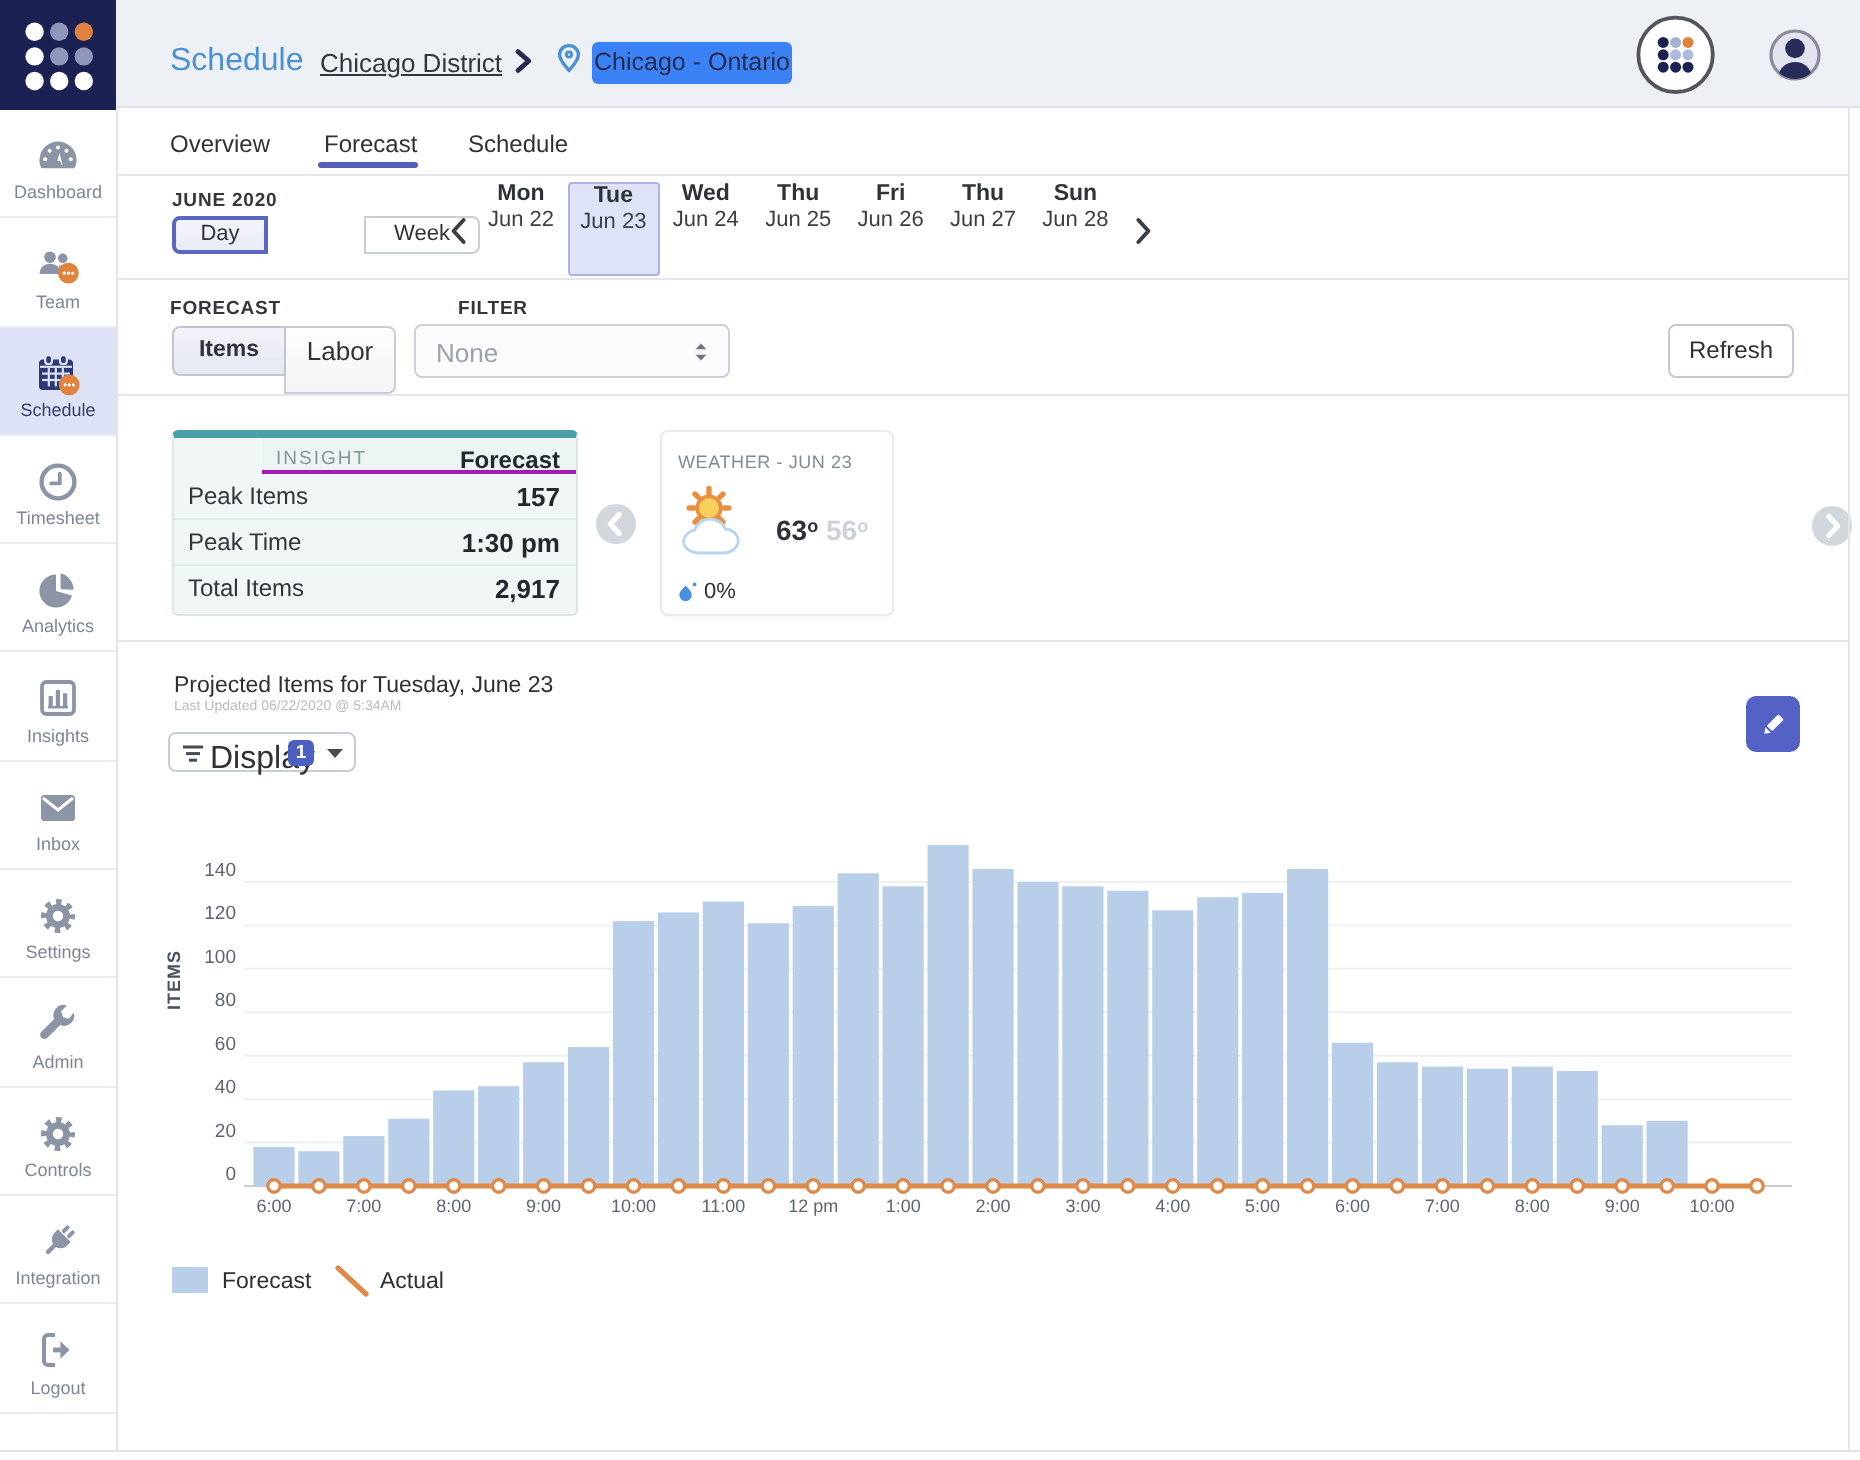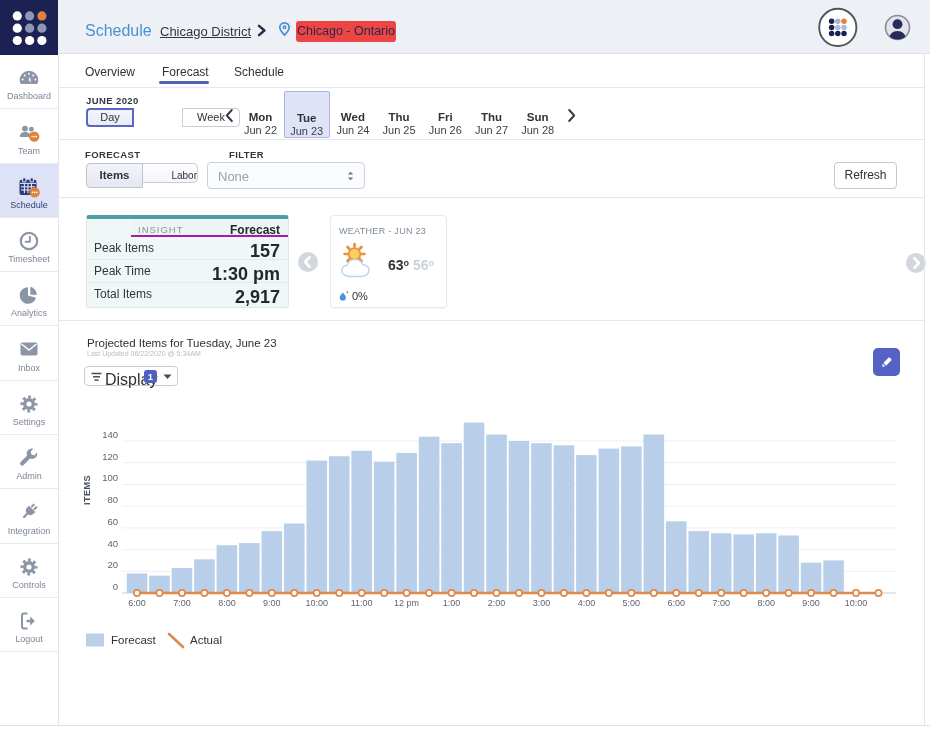--- a/index.html
+++ b/index.html
@@ -5,21 +5,21 @@
 * { margin:0; padding:0; box-sizing:border-box; }
 html,body { width:930px; height:730px; background:#fff; font-family:"Liberation Sans", sans-serif; overflow:hidden; }
 .abs { position:absolute; }
 #page { position:relative; width:930px; height:730px; background:#fff; }
 
 
 #header { position:absolute; left:0; top:0; width:930px; height:54px; background:#edf1f5; border-bottom:1px solid #dfe3e9; }
 #logo { position:absolute; left:0; top:0; width:58px; height:55px; background:#1b2153; }
 #hdr-title { position:absolute; left:85px; top:22px; font-size:16px; color:#4a90d5; font-weight:500; letter-spacing:0; }
 #hdr-district { position:absolute; left:160px; top:24px; font-size:13px; color:#33373d; font-weight:500; text-decoration:underline; }
-#hdr-chip { position:absolute; left:296px; top:21px; width:100px; height:21px; background:#ef4444; border-radius:3px; font-size:12.5px; color:#262b4e; font-weight:500; text-align:center; line-height:21px; white-space:nowrap; }
+#hdr-chip { position:absolute; left:296px; top:21px; width:100px; height:21px; background:#3b82f6; border-radius:3px; font-size:12.5px; color:#262b4e; font-weight:500; text-align:center; line-height:21px; white-space:nowrap; }
 
 
 #sidebar { position:absolute; left:0; top:55px; width:59px; height:671px; background:#fff; border-right:1px solid #e2e5ec; }
 .sb-item { position:relative; width:58px; height:54.3px; border-bottom:1px solid #e9ebf1; }
 .sb-item .ic { position:absolute; left:0; right:0; top:11px; text-align:center; }
 .sb-item .lb { position:absolute; left:0; right:0; bottom:7px; text-align:center; font-size:9px; color:#7d8797; }
 .sb-item.active { background:#dee2f7; }
 .sb-item.active .lb { color:#333f6e; font-weight:500; }
 
 
@@ -27,40 +27,40 @@
 .tab { position:absolute; top:10px; font-size:12px; color:#2e3338; font-weight:500; }
 #tab-underline { position:absolute; left:100px; top:26px; width:50px; height:3px; background:#5560b8; border-radius:2px; }
 
 
 #daterow { position:absolute; left:59px; top:89px; width:865px; height:51px; background:#fff; border-bottom:1px solid #e4e7ec; }
 #june { position:absolute; left:27px; top:6px; font-size:9.5px; font-weight:bold; color:#33373d; letter-spacing:0.4px; }
 .tgl { position:absolute; height:20px; background:#fff; border:1px solid #c9cdd6; font-size:11px; color:#2e3338; font-weight:500; text-align:center; }
 #btn-day { left:27px; top:19px; width:48px; height:19px; border-radius:4px 0 0 4px; border:2px solid #5a66c0; background:linear-gradient(#f4f5fb,#e9ebf6); line-height:15px; z-index:2; }
 #btn-week { left:75px; top:19px; width:58px; height:19px; border-radius:0 4px 4px 0; line-height:17px;margin-left:48px; }
 .daycell { position:absolute; top:2px; width:46px; height:47px; text-align:center; }
-.daycell .dn { font-size:11.5px; font-weight:bold; color:#2e3338; margin-top:20px; }
+.daycell .dn { font-size:11.5px; font-weight:bold; color:#2e3338; margin-top:0; }
 .daycell .dd { font-size:11px; color:#3a3f45; margin-top:1px; }
 .daycell.sel { background:#dfe3f8; border:1px solid #aab3e2; border-radius:2px; }
 
 
 #fcrow { position:absolute; left:59px; top:141px; width:865px; height:57px; background:#fff; border-bottom:1px solid #e4e7ec; }
 .cap { position:absolute; font-size:9.5px; font-weight:bold; color:#33373d; letter-spacing:0.4px; }
 #btn-items { left:27px; top:22px; width:57px; height:25px; border:1px solid #bfc4d0; background:linear-gradient(#f3f4f9,#e5e7f1); border-radius:4px 0 0 4px; line-height:23px; z-index:2; font-weight:bold; font-size:11.5px; }
-#btn-labor { left:83px; top:22px; width:56px; height:20px; border-radius:0 4px 4px 0; line-height:23px; font-size:10px; background:linear-gradient(#fdfdfe,#f4f5f8);text-align:right; }
+#btn-labor { left:83px; top:22px; width:56px; height:34px; border-radius:0 4px 4px 0; line-height:23px; font-size:13px; background:linear-gradient(#fdfdfe,#f4f5f8); }
 #filtersel { position:absolute; left:148px; top:21px; width:158px; height:27px; background:#fbfcfd; border:1px solid #ccd0d8; border-radius:4px;padding-left:40px; }
 #filtersel .ph { position:absolute; left:10px; top:6px; font-size:13px; color:#9aa2ae; }
 #btn-refresh { position:absolute; right:27px; top:21px; width:63px; height:27px; background:#fff; border:1px solid #c3c8d2; border-radius:4px; font-size:12px; color:#2e3338; text-align:center; line-height:25px; font-weight:500; }
 
 
 #insight-card { position:absolute; left:86px; top:215px; width:203px; height:93px; background:#f1f7f7; border:1px solid #dbe7e7; border-top:4px solid #4aa0a6; border-radius:3px; }
 #insight-card .hrow { position:relative; height:18px; border-bottom:2px solid #a21caf; background:#ecf4f4;margin-left:44px; }
 #insight-card .row { position:relative; height:23px; border-bottom:1px solid #e0ebeb; }
 #insight-card .row:last-child { border-bottom:none; }
 .ins-l { position:absolute; left:7px; top:4px; font-size:12px; color:#30363c; }
-.ins-r { position:absolute; right:8px; top:4px; font-size:18px; color:#22282e; font-weight:bold; }
+.ins-r { position:absolute; right:8px; top:4px; font-size:13px; color:#22282e; font-weight:bold; }
 #weather-card { position:absolute; left:330px; top:215px; width:117px; height:93px; background:#fff; border:1px solid #e7eaee; border-radius:4px; box-shadow:0 1px 2px rgba(0,0,0,0.04); }
 .car-arrow { position:absolute; width:20px; height:20px; border-radius:50%; background:#d2d6dd; }
 
 
 #chart-title { position:absolute; left:87px; top:337px; font-size:11.5px; color:#2c3136; }
 #chart-sub { position:absolute; left:87px; top:350px; font-size:7px; color:#b6bcc4; }
 #btn-display { position:absolute; left:84px; top:366px; width:94px; height:20px; background:#fff; border:1px solid #c8ccd4; border-radius:4px; }
 #btn-edit { position:absolute; left:873px; top:348px; width:27px; height:28px; background:#5362c4; border-radius:5px; }
 
 #chartsvg { position:absolute; left:0; top:0; }
@@ -177,56 +177,66 @@
       </div>
     <div class="sb-item">
         <div class="ic"><svg width="24" height="24" viewBox="0 0 24 24">
             <path d="M11 4.2 a8.3 8.3 0 1 0 8 10.5 L11 12.5 z" fill="#8b95a5"></path>
             <path d="M13.3 3.8 a8.3 8.3 0 0 1 6.5 8.1 L13.3 11.6 z" fill="#8b95a5"></path>
           </svg></div>
         <div class="lb">Analytics</div>
       </div>
     <div class="sb-item">
         <div class="ic"><svg width="24" height="24" viewBox="0 0 24 24">
+            <rect x="4" y="4" width="16" height="16" rx="2.2" fill="none" stroke="#8b95a5" stroke-width="1.9"></rect>
+            <rect x="7.3" y="11" width="2.1" height="5" fill="#8b95a5"></rect>
+            <rect x="10.9" y="8" width="2.1" height="8" fill="#8b95a5"></rect>
+            <rect x="14.5" y="9.6" width="2.1" height="6.4" fill="#8b95a5"></rect>
+            <line x1="7" y1="16.6" x2="17" y2="16.6" stroke="#8b95a5" stroke-width="1.3"></line>
+          </svg></div>
+        <div class="lb">Insights</div>
+      </div>
+    <div class="sb-item">
+        <div class="ic"><svg width="24" height="24" viewBox="0 0 24 24">
             <rect x="3.5" y="5.5" width="17" height="13" rx="1.8" fill="#8b95a5"></rect>
             <path d="M4.5 7 L12 13 L19.5 7" fill="none" stroke="#fff" stroke-width="1.6"></path>
           </svg></div>
         <div class="lb">Inbox</div>
       </div>
     <div class="sb-item">
         <div class="ic"><svg width="24" height="24" viewBox="0 0 24 24">
             <circle cx="12" cy="12" r="7" fill="none" stroke="#8b95a5" stroke-width="3" stroke-dasharray="2.75 2.75" stroke-dashoffset="1.2"></circle>
             <circle cx="12" cy="12" r="6" fill="#8b95a5"></circle>
             <circle cx="12" cy="12" r="2.6" fill="#fff"></circle>
           </svg></div>
         <div class="lb">Settings</div>
       </div>
     <div class="sb-item">
         <div class="ic"><svg width="24" height="24" viewBox="0 0 24 24">
             <path d="M19.8 6.2 a5 5 0 0 1 -6.7 6.3 L6.7 18.9 a2.1 2.1 0 0 1 -3 -3 l6.4 -6.4 a5 5 0 0 1 6.3 -6.7 L13.6 5.6 l0.9 3 l3 0.9 z" fill="#8b95a5"></path>
           </svg></div>
         <div class="lb">Admin</div>
+      </div>
+    <div class="sb-item">
+        <div class="ic"><svg width="24" height="24" viewBox="0 0 24 24">
+            <circle cx="12" cy="12" r="7" fill="none" stroke="#8b95a5" stroke-width="3" stroke-dasharray="2.75 2.75" stroke-dashoffset="1.2"></circle>
+            <circle cx="12" cy="12" r="6" fill="#8b95a5"></circle>
+            <circle cx="12" cy="12" r="2.6" fill="#fff"></circle>
+          </svg></div>
+        <div class="lb">Controls</div>
       </div>
     <div class="sb-item">
         <div class="ic"><svg width="24" height="24" viewBox="0 0 24 24">
             <g transform="rotate(45 12 12)">
               <rect x="9.2" y="2.4" width="2" height="4.6" rx="1" fill="#8b95a5"></rect>
               <rect x="12.8" y="2.4" width="2" height="4.6" rx="1" fill="#8b95a5"></rect>
               <path d="M7.5 7.5 h9 v2.6 a4.5 4.5 0 0 1 -3.4 4.36 V19 a1.1 1.1 0 0 1 -2.2 0 v-4.54 a4.5 4.5 0 0 1 -3.4 -4.36 z" fill="#8b95a5"></path>
             </g>
           </svg></div>
         <div class="lb">Integration</div>
-      </div>
-    <div class="sb-item">
-        <div class="ic"><svg width="24" height="24" viewBox="0 0 24 24">
-            <circle cx="12" cy="12" r="7" fill="none" stroke="#8b95a5" stroke-width="3" stroke-dasharray="2.75 2.75" stroke-dashoffset="1.2"></circle>
-            <circle cx="12" cy="12" r="6" fill="#8b95a5"></circle>
-            <circle cx="12" cy="12" r="2.6" fill="#fff"></circle>
-          </svg></div>
-        <div class="lb">Controls</div>
       </div>
     <div class="sb-item" style="border-bottom:1px solid #e9ebf1;">
         <div class="ic"><svg width="24" height="24" viewBox="0 0 24 24">
             <path d="M10.5 4.5 H7 a2 2 0 0 0 -2 2 v11 a2 2 0 0 0 2 2 h3.5" fill="none" stroke="#8b95a5" stroke-width="2"></path>
             <line x1="9.5" y1="12" x2="14" y2="12" stroke="#8b95a5" stroke-width="2.4"></line>
             <path d="M13.2 7.6 L17.8 12 L13.2 16.4 z" fill="#8b95a5"></path>
           </svg></div>
         <div class="lb">Logout</div>
       </div>
   </div>

